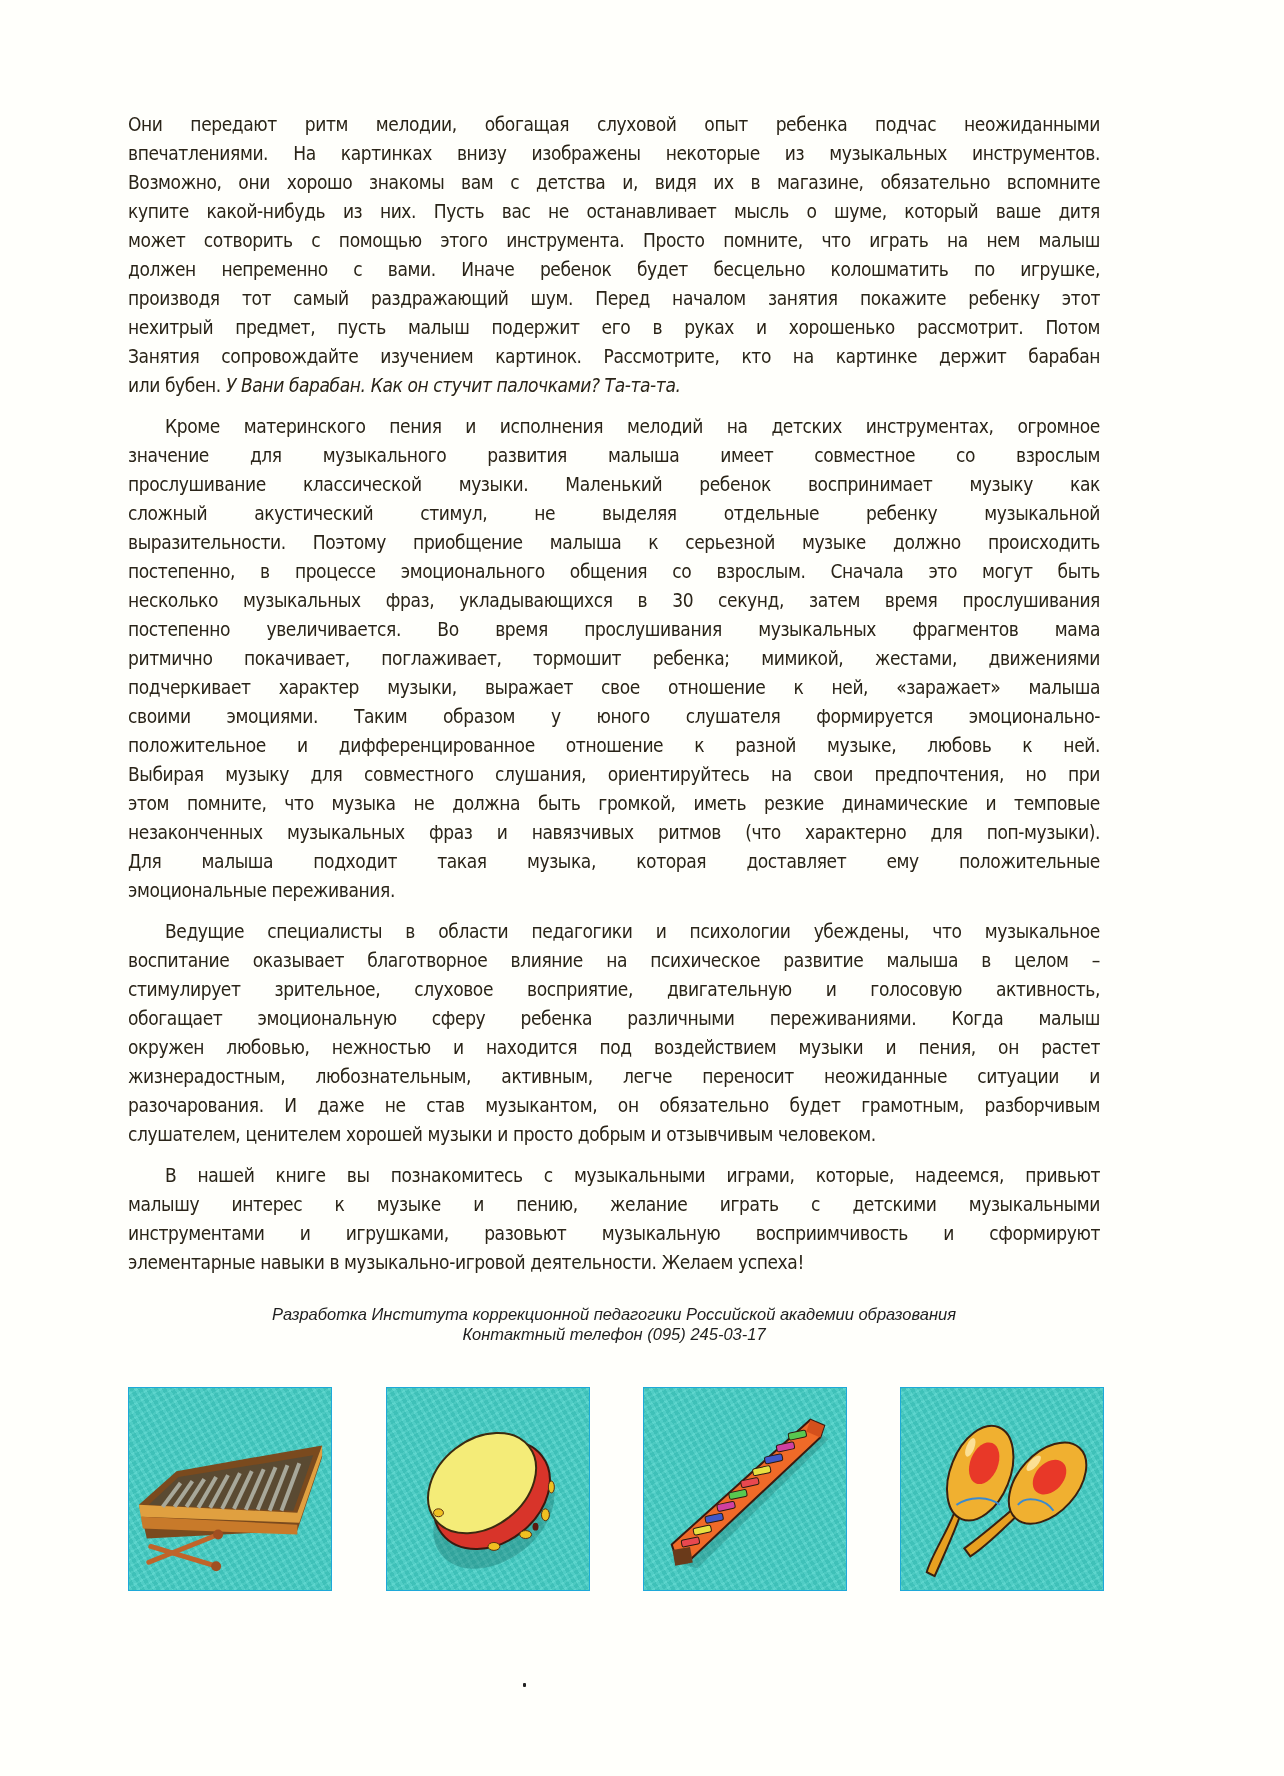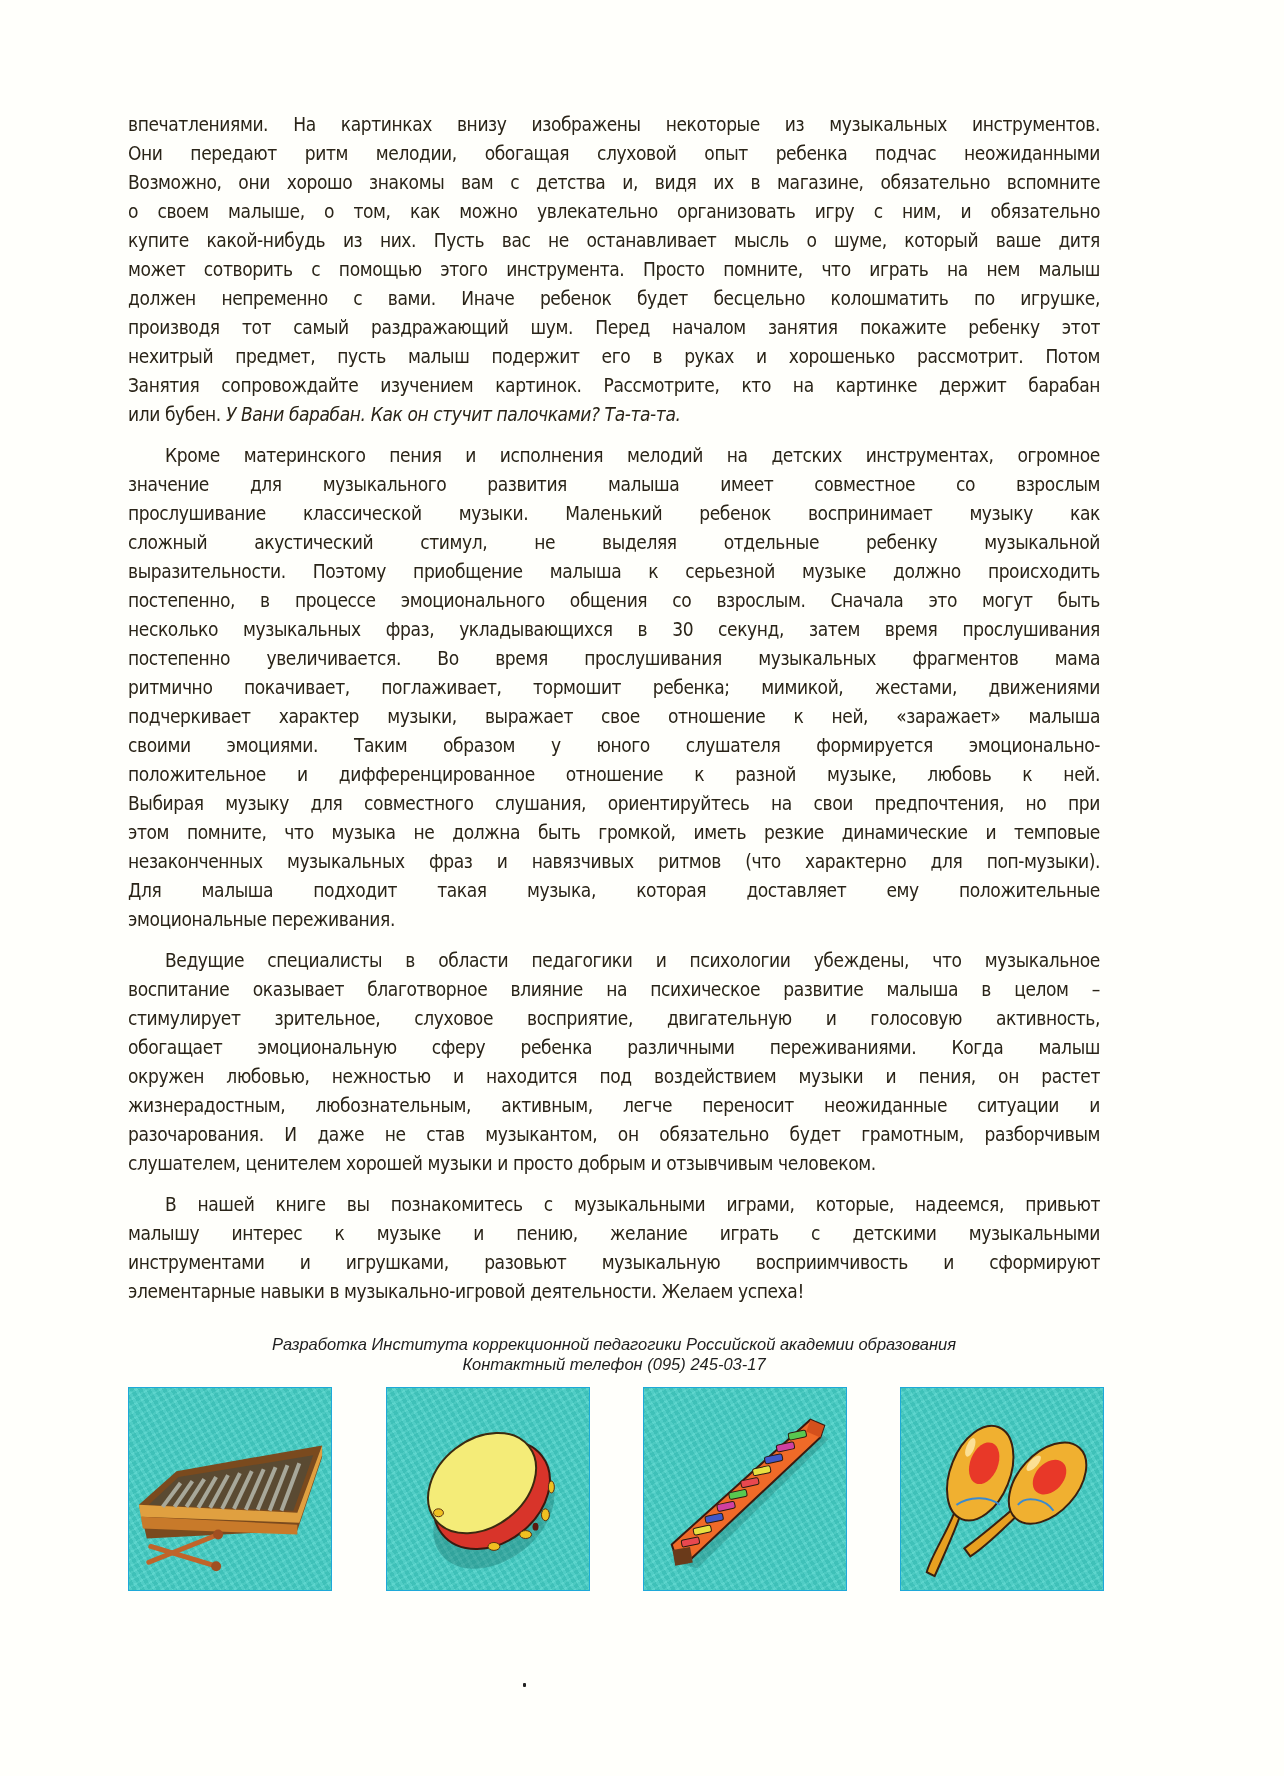--- a/index.html
+++ b/index.html
@@ -27,21 +27,20 @@
   .line.indent { padding-left: 37px; margin-top: 12px; }
   .line em { font-style: italic; }
   .caption {
     position: absolute; left: 128px; top: 1304px; width: 972px;
     text-align: center;
     font-family: "Liberation Sans", sans-serif;
     font-style: italic;
     font-size: 16.5px;
     line-height: 20px;
     color: #1e1e1e;
-    margin-top: 30px;
   }
   .tiles { position: absolute; left: 0; top: 0; }
   .tile {
     position: absolute; top: 1387px; width: 204px; height: 204px;
     background: #45cfc6;
     border: 1.5px solid #1ea9d8;
     box-sizing: border-box;
     overflow: hidden;
   }
   .tile::before {
@@ -54,24 +53,23 @@
   .speck { position: absolute; width: 3px; height: 4px; background: #222; border-radius: 1px; }
 </style>
 </head>
 <body>
 
 <div class="page">
 
   <div class="body-text">
 
     <div>
+      <span class="line">Они передают ритм мелодии, обогащая слуховой опыт ребенка подчас неожиданными</span>
       <span class="line">впечатлениями. На картинках внизу изображены некоторые из музыкальных инструментов.</span>
-      <span class="line">Они передают ритм мелодии, обогащая слуховой опыт ребенка подчас неожиданными</span>
       <span class="line">Возможно, они хорошо знакомы вам с детства и, видя их в магазине, обязательно вспомните</span>
-      <span class="line">о своем малыше, о том, как можно увлекательно организовать игру с ним, и обязательно</span>
       <span class="line">купите какой-нибудь из них. Пусть вас не останавливает мысль о шуме, который ваше дитя</span>
       <span class="line">может сотворить с помощью этого инструмента. Просто помните, что играть на нем малыш</span>
       <span class="line">должен непременно с вами. Иначе ребенок будет бесцельно колошматить по игрушке,</span>
       <span class="line">производя тот самый раздражающий шум. Перед началом занятия покажите ребенку этот</span>
       <span class="line">нехитрый предмет, пусть малыш подержит его в руках и хорошенько рассмотрит. Потом</span>
       <span class="line">Занятия сопровождайте изучением картинок. Рассмотрите, кто на картинке держит барабан</span>
       <span class="line last"><span>или бубен.</span> <em>У Вани барабан. Как он стучит палочками? Та-та-та.</em></span>
     </div>
 
     <div>

